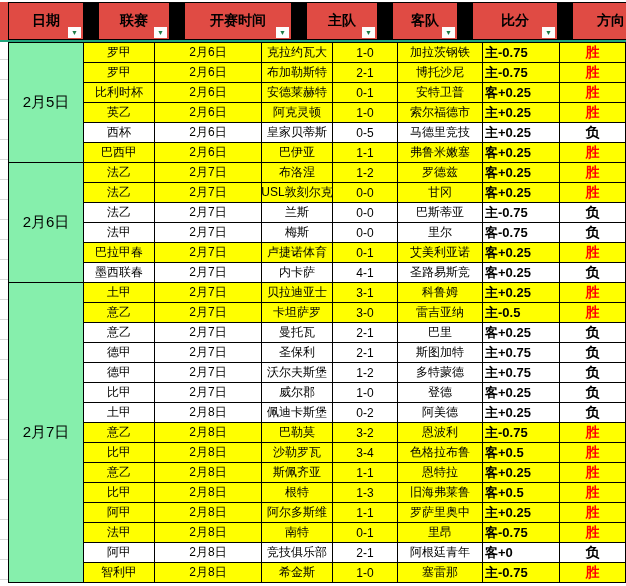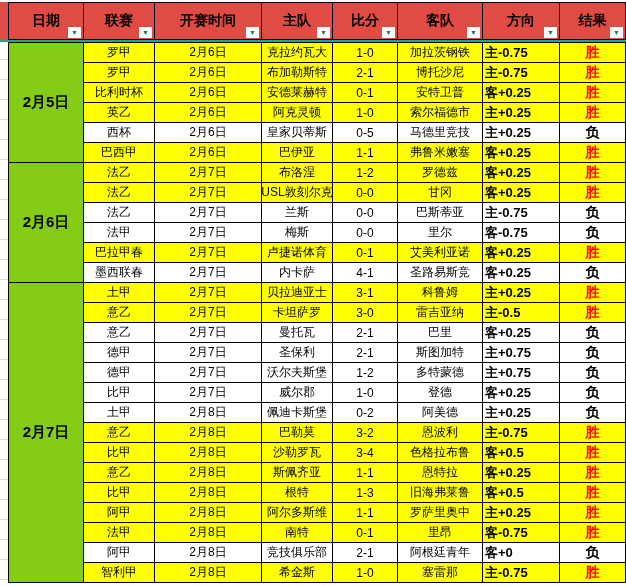--- a/index.html
+++ b/index.html
@@ -21,21 +21,21 @@
   
   .strip{position:absolute;left:0;top:2px;width:8px;height:581px;}
   .strip-header{height:38px;background:var(--header-red);}
   .strip-grid{height:543px;background:repeating-linear-gradient(to bottom,#ffffff 0 19px,var(--strip-line) 19px 20px);}
   
   .header-accent{position:absolute;left:0;top:40px;width:626px;height:2px;background:var(--accent-teal);}
   
   .thead{
     position:absolute;left:8px;top:2px;width:618px;
     display:grid;grid-template-columns:74px 70px 106px 70px 64px 84px 76px 65px;
-    gap:1px;background:var(--grid-black);border:1px solid var(--grid-black);
+    gap:16px;background:var(--grid-black);border:1px solid var(--grid-black);
     box-sizing:border-box;
   }
   .th{
     position:relative;height:36px;background:var(--header-red);
     display:flex;align-items:center;justify-content:center;
     font-size:14px;font-weight:700;white-space:nowrap;overflow:hidden;
   }
   .filter-btn{
     position:absolute;right:2px;bottom:1px;width:13px;height:11px;background:#fdfdfd;
     display:flex;align-items:center;justify-content:center;
@@ -47,21 +47,21 @@
     display:grid;grid-template-columns:74px 70px 106px 70px 64px 84px 76px 65px;
     grid-auto-rows:19px;gap:1px;background:var(--grid-black);
     border:1px solid var(--grid-black);box-sizing:border-box;
   }
   .cell{
     display:flex;align-items:center;justify-content:center;
     font-size:12px;white-space:nowrap;overflow:hidden;background:#fff;
   }
   .cell.win{background:var(--row-win);}
   .cell.loss{background:var(--row-loss);}
-  .date-cell{grid-column:1;background:#84cc16;font-size:15px;font-weight:700;}
+  .date-cell{grid-column:1;background:#86efac;font-size:15px;font-weight:400;}
   .dir-cell{justify-content:flex-start;padding-left:2px;box-sizing:border-box;font-weight:700;font-size:13px;}
   .res-cell{font-weight:700;font-size:14px;}
   .res-cell.res-win{color:var(--result-win);}
   .res-cell.res-loss{color:var(--result-loss);}
 </style>
 </head>
 <body>
 
 <div class="sheet">
   <div class="strip">
@@ -80,25 +80,25 @@
       </div>
       <div class="th">
         <div class="" style="display: inline;">开赛时间</div>
         <div class="filter-btn">▼</div>
       </div>
       <div class="th">
         <div class="" style="display: inline; text-align: center;">主队</div>
         <div class="filter-btn">▼</div>
       </div>
       <div class="th">
+        <div class="" style="display: inline;">客队</div>
+        <div class="filter-btn">▼</div>
+      </div>
+      <div class="th">
         <div class="" style="display: inline;">比分</div>
-        <div class="filter-btn">▼</div>
-      </div>
-      <div class="th">
-        <div class="" style="display: inline;">客队</div>
         <div class="filter-btn">▼</div>
       </div>
       <div class="th">
         <div class="" style="display: inline;">方向</div>
         <div class="filter-btn">▼</div>
       </div>
       <div class="th">
         <div class="" style="display: inline;">结果</div>
         <div class="filter-btn">▼</div>
       </div>

